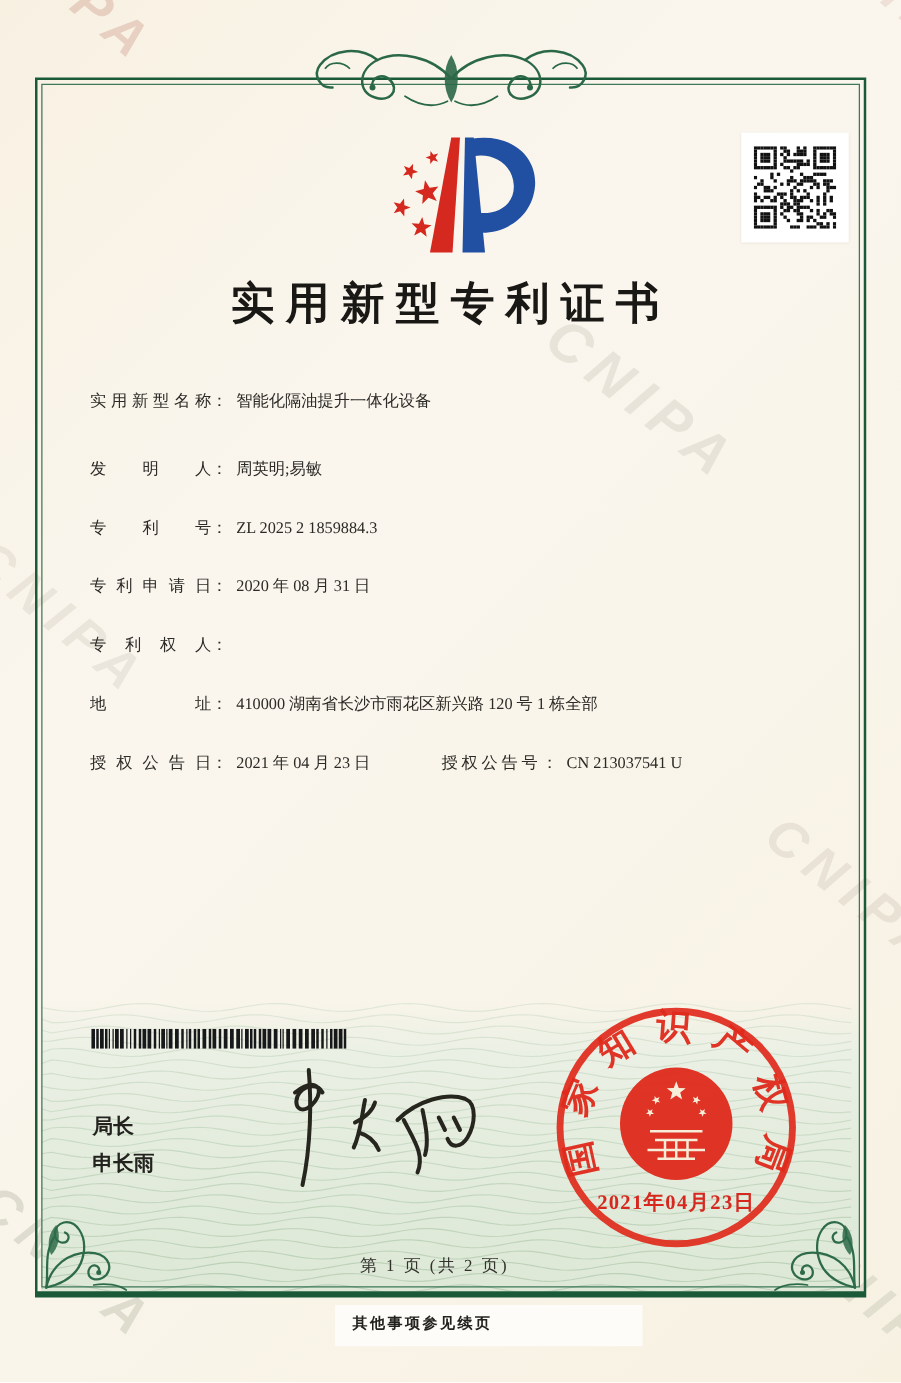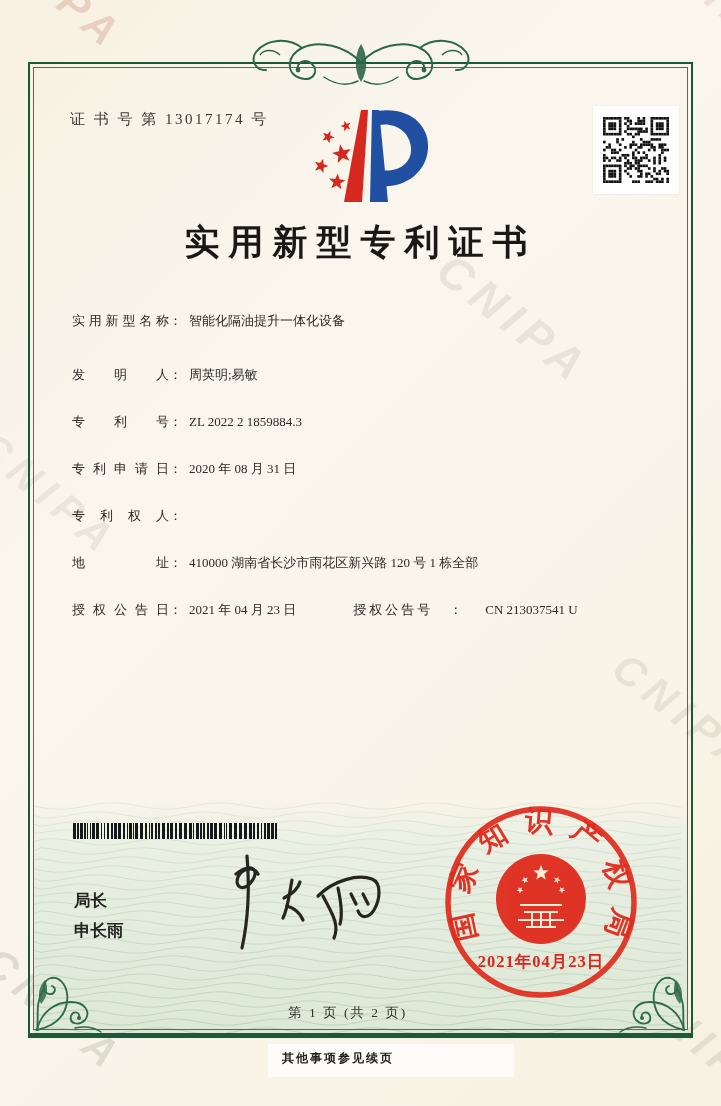--- a/index.html
+++ b/index.html
@@ -49,21 +49,21 @@
     letter-spacing:9px;color:#191815;
   }
   .row{
     position:absolute;left:72px;
     display:flex;align-items:baseline;
     font-size:13px;line-height:22px;color:#2b2a26;
     white-space:nowrap;
   }
   .row .lbl{width:97px;text-align:justify;text-align-last:justify;display:inline-block;}
   .row .col{margin-right:7px;}
-  .row .grp2{margin-left:57px;display:flex;align-items:flex-end;gap:16px;}
+  .row .grp2{margin-left:57px;display:flex;align-items:flex-end;}
   .row .lbl2{letter-spacing:3px;margin-right:0;}
   .paras{
     position:absolute;left:60px;top:631px;width:601px;
     font-size:15px;line-height:23.6px;color:#2b2a26;
   }
   .paras p{margin:0;text-indent:2em;text-align:justify;}
   .barcode{position:absolute;left:73px;top:823px;}
   .sig-block{
     position:absolute;left:74px;top:886px;
     font-family:Liberation Serif, serif;
@@ -162,21 +162,20 @@
     <g stroke="#2e6b49" fill="none" stroke-width="1.8" stroke-linecap="round">
       <path d="M6,60 C10,42 24,32 40,32 C54,32 60,42 54,50 C48,56 38,54 40,46 C42,40 50,42 48,48"></path>
       <path d="M6,60 C24,56 34,46 36,32 C38,18 30,6 20,8 C12,10 10,22 18,24 C24,25 26,18 21,16"></path>
       <path d="M6,60 C8,46 4,34 12,20"></path>
       <path d="M44,58 C54,56 64,58 70,62" stroke-width="1.4"></path>
     </g>
     <path d="M10,34 C6,26 8,16 14,10 C18,18 16,28 10,34 Z" fill="#2e6b49" opacity=".85"></path>
     <circle cx="48" cy="48" r="2" fill="#2e6b49"></circle>
   </svg>
 
-  <div class="cert-no">证 书 号 第 13017174 号</div>
 
   <svg class="logo" width="150" height="112" viewBox="0 0 150 112">
     <g id="logo-stars" fill="#d5281e">
         <polygon points="52.0,40.2 55.7,46.2 62.7,45.1 58.2,50.5 61.4,56.8 54.8,54.1 49.8,59.1 50.3,52.1 44.1,48.9 50.9,47.2"></polygon>
         <polygon points="35.2,54.8 35.5,60.1 40.5,61.9 35.6,63.8 35.4,69.1 32.1,65.0 27.0,66.5 29.9,62.0 26.9,57.7 32.0,59.0"></polygon>
         <polygon points="49.8,69.5 51.4,75.3 57.3,76.2 52.3,79.4 53.3,85.3 48.6,81.6 43.3,84.3 45.5,78.8 41.2,74.6 47.2,74.9"></polygon>
         <polygon points="42.5,27.0 42.3,31.6 46.5,33.6 42.1,34.8 41.5,39.3 38.9,35.5 34.4,36.4 37.3,32.8 35.1,28.7 39.4,30.3"></polygon>
         <polygon points="56.4,16.7 58.7,19.8 62.5,18.8 60.3,22.0 62.4,25.3 58.7,24.2 56.2,27.2 56.1,23.3 52.5,21.9 56.2,20.6"></polygon>
       </g>
     <polygon points="73,6 80,6 74,98 56,98" fill="#d5281e"></polygon>
@@ -470,21 +469,21 @@
       <span class="val">智能化隔油提升一体化设备</span>
   </div>
   <div class="row" style="top:364px">
     <span class="lbl">发明人</span>
       <span class="col">：</span>
       <span class="val">周英明;易敏</span>
   </div>
   <div class="row" style="top:411px">
     <span class="lbl">专利号</span>
       <span class="col">：</span>
-      <span class="val">ZL 2022 2 1859884.3</span>
+      <span class="val">ZL 2025 2 1859884.3</span>
   </div>
   <div class="row" style="top:458px">
     <span class="lbl">专利申请日</span>
       <span class="col">：</span>
       <span class="val">2020 年 08 月 31 日</span>
   </div>
   <div class="row" style="top:505px">
     <span class="lbl">专利权人</span>
       <span class="col">：</span>
   </div>

